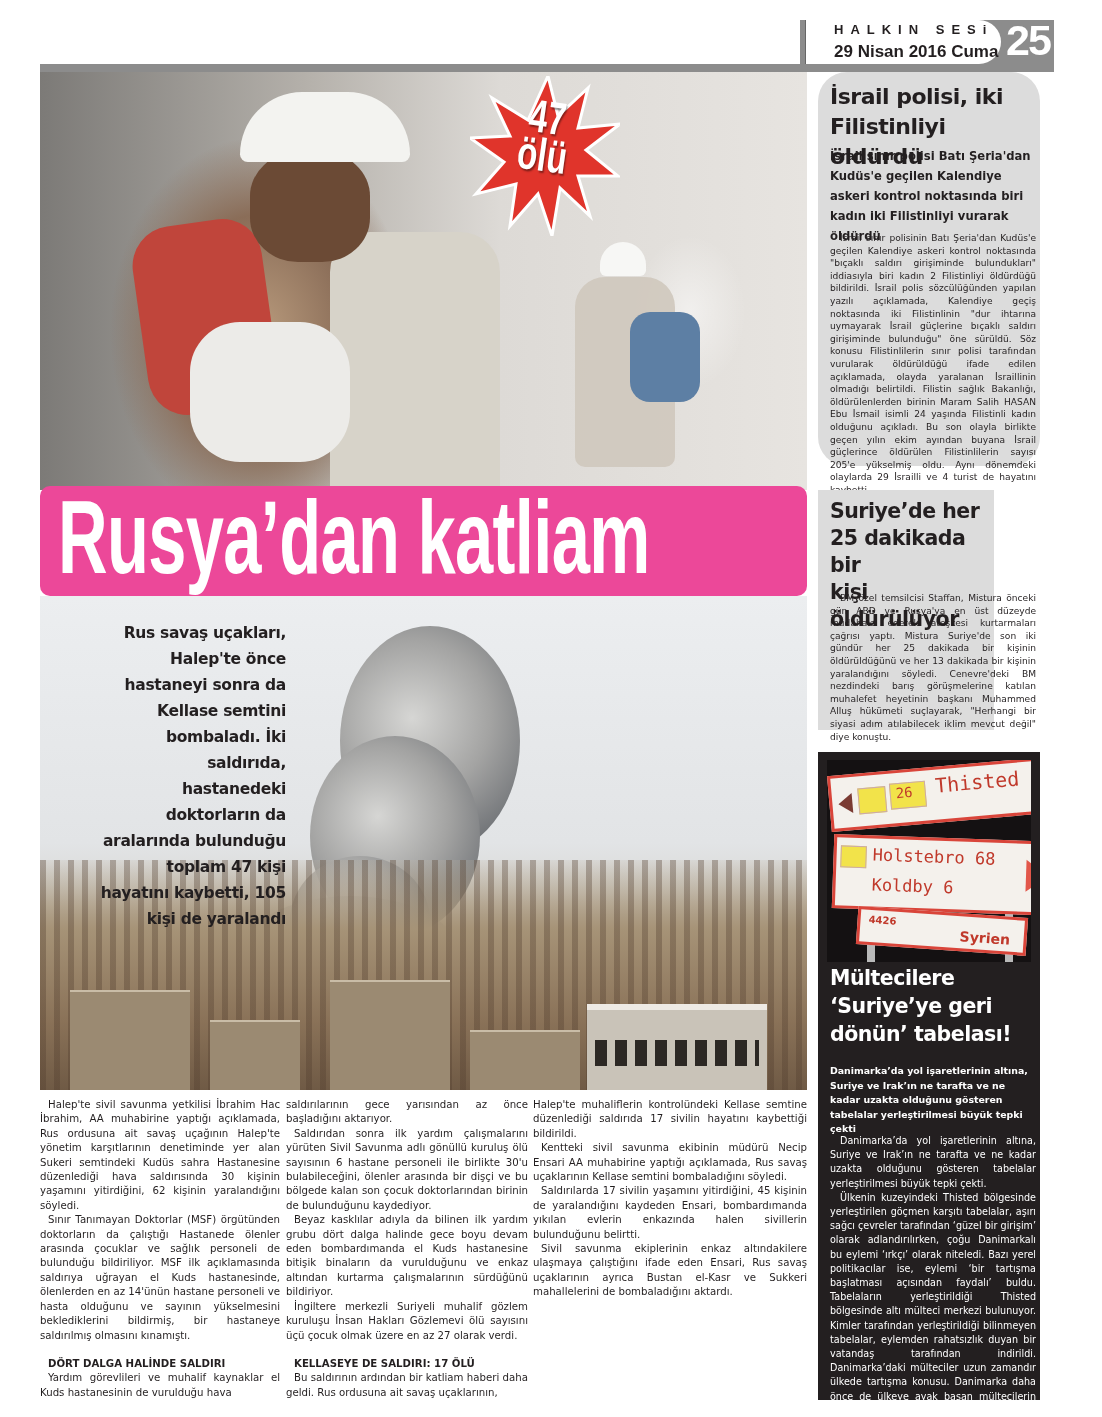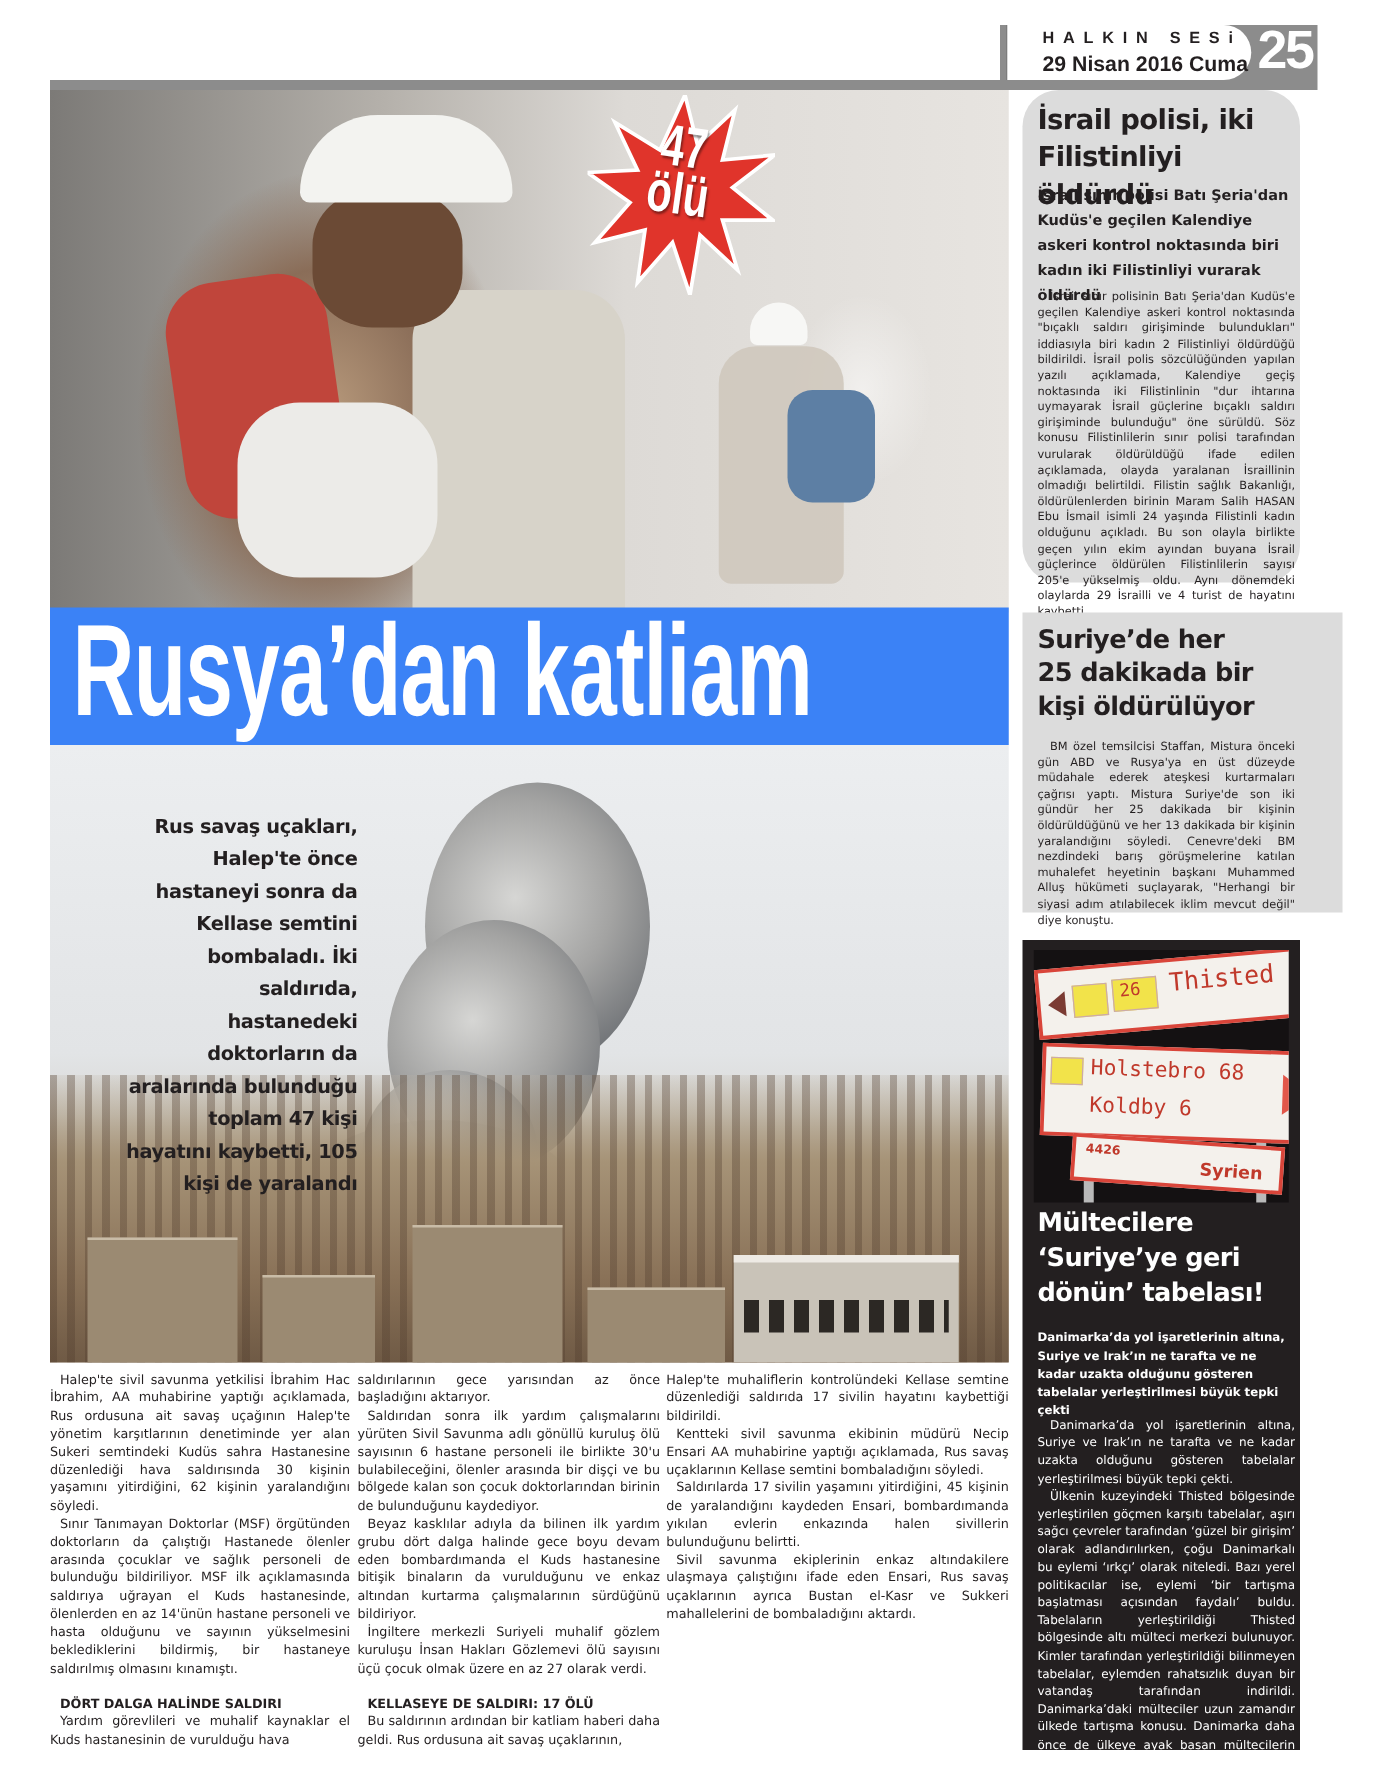--- a/index.html
+++ b/index.html
@@ -32,50 +32,50 @@
   .photo-top .kid2 { position: absolute; left: 590px; top: 240px; width: 70px; height: 90px; background: #5d7fa4; border-radius: 20px; }
 
   
   .burst { position: absolute; left: 470px; top: 76px; width: 150px; height: 160px; }
   .burst svg { position: absolute; left: 0; top: 0; }
   .burst-text { position: absolute; left: 0; top: 22px; width: 150px; text-align: center; font-family: "Liberation Sans", sans-serif; font-weight: bold; color: #fff; line-height: 38px; transform: rotate(8deg) scaleX(0.72); }
   .burst-num { display: block; font-size: 46px; text-shadow: 2px 2px 2px rgba(0,0,0,.4); }
   .burst-lbl { display: block; font-size: 46px; text-shadow: 2px 2px 2px rgba(0,0,0,.4); }
 
   
-  .headline-bar { position: absolute; left: 40px; top: 486px; width: 767px; height: 110px; background: #3b82f6; overflow: hidden; }
+  .headline-bar { position: absolute; left: 40px; top: 486px; width: 767px; height: 110px; background: #ec4899; overflow: hidden; border-radius: 10px; }
   .headline { position: absolute; left: 18px; top: -8px; font-family: "Liberation Sans", sans-serif; font-weight: bold; font-size: 104px; color: #ffffff; letter-spacing: -1px; transform: scaleX(0.66); transform-origin: left top; white-space: nowrap; }
 
   
   .photo-smoke { position: absolute; left: 40px; top: 596px; width: 767px; height: 494px; overflow: hidden;
     background: linear-gradient(180deg, #eceef0 0%, #e2e4e6 50%, #d9d9d6 60%, #b6aa98 75%, #8e7c68 100%); }
   .smoke-cloud { position: absolute; border-radius: 50%; background: radial-gradient(circle at 40% 40%, #d6d6d4 0%, #a3a3a2 45%, #6f7276 80%, transparent 100%); }
   .city { position: absolute; left: 0; bottom: 0; width: 767px; height: 230px;
     background:
       repeating-linear-gradient(90deg, rgba(80,60,45,.35) 0 6px, transparent 6px 14px),
       linear-gradient(180deg, rgba(190,180,165,0.2) 0%, #a69377 30%, #8a7258 70%, #6f5a45 100%); }
   .city-block { position: absolute; background: #9b8a72; border-top: 2px solid #c9bca7; }
   .big-bldg { position: absolute; right: 40px; bottom: 0; width: 180px; height: 86px; background: #c9c3b8; border-top: 6px solid #eeeae4; }
   .big-bldg::after { content: ""; position: absolute; left: 8px; right: 8px; top: 30px; height: 26px; background: repeating-linear-gradient(90deg, #2c2824 0 12px, #c9c3b8 12px 20px); }
 
-  .subhead { position: absolute; left: 100px; top: 648px; width: 186px; text-align: right; font-family: "DejaVu Sans", sans-serif; font-weight: bold; font-size: 15.5px; line-height: 26px; color: #231f20; letter-spacing: -0.3px; }
+  .subhead { position: absolute; left: 100px; top: 620px; width: 186px; text-align: right; font-family: "DejaVu Sans", sans-serif; font-weight: bold; font-size: 15.5px; line-height: 26px; color: #231f20; letter-spacing: -0.3px; }
 
   
   .col { position: absolute; top: 1098px; font-family: "DejaVu Sans", sans-serif; font-size: 10.2px; line-height: 14.4px; color: #231f20; text-align: justify; }
   .col p { text-indent: 8px; }
   .col .gap { height: 14px; }
   .col .sub { font-weight: bold; text-indent: 8px; }
   .col1 { left: 40px; width: 240px; }
   .col2 { left: 286px; width: 242px; }
   .col3 { left: 533px; width: 274px; }
 
   
   .side-box { position: absolute; background: #dcdcdc; }
   .box1 { left: 818px; top: 72px; width: 222px; height: 394px; border-radius: 29px; }
-  .box2 { left: 818px; top: 490px; width: 256px; height: 240px; }
+  .box2 { left: 818px; top: 490px; width: 176px; height: 240px; }
   .side-title { position: absolute; left: 12px; font-family: "DejaVu Sans", sans-serif; font-weight: bold; color: #231f20; letter-spacing: -0.5px; }
   .box1 .side-title { top: 10px; font-size: 22px; line-height: 30px; }
   .box2 .side-title { top: 8px; font-size: 20.5px; line-height: 27px; }
   .side-lead { position: absolute; left: 12px; top: 74px; width: 206px; font-family: "DejaVu Sans", sans-serif; font-weight: bold; font-size: 11.6px; line-height: 20px; color: #231f20; }
   .side-body { position: absolute; left: 12px; width: 206px; font-family: "DejaVu Sans", sans-serif; font-size: 9.1px; line-height: 12.6px; color: #231f20; text-align: justify; }
   .side-body p { text-indent: 10px; }
   .box1 .side-body { top: 160px; }
   .box2 .side-body { top: 102px; }
 
   .box3 { position: absolute; left: 818px; top: 752px; width: 222px; height: 648px; background: #231f20; }

